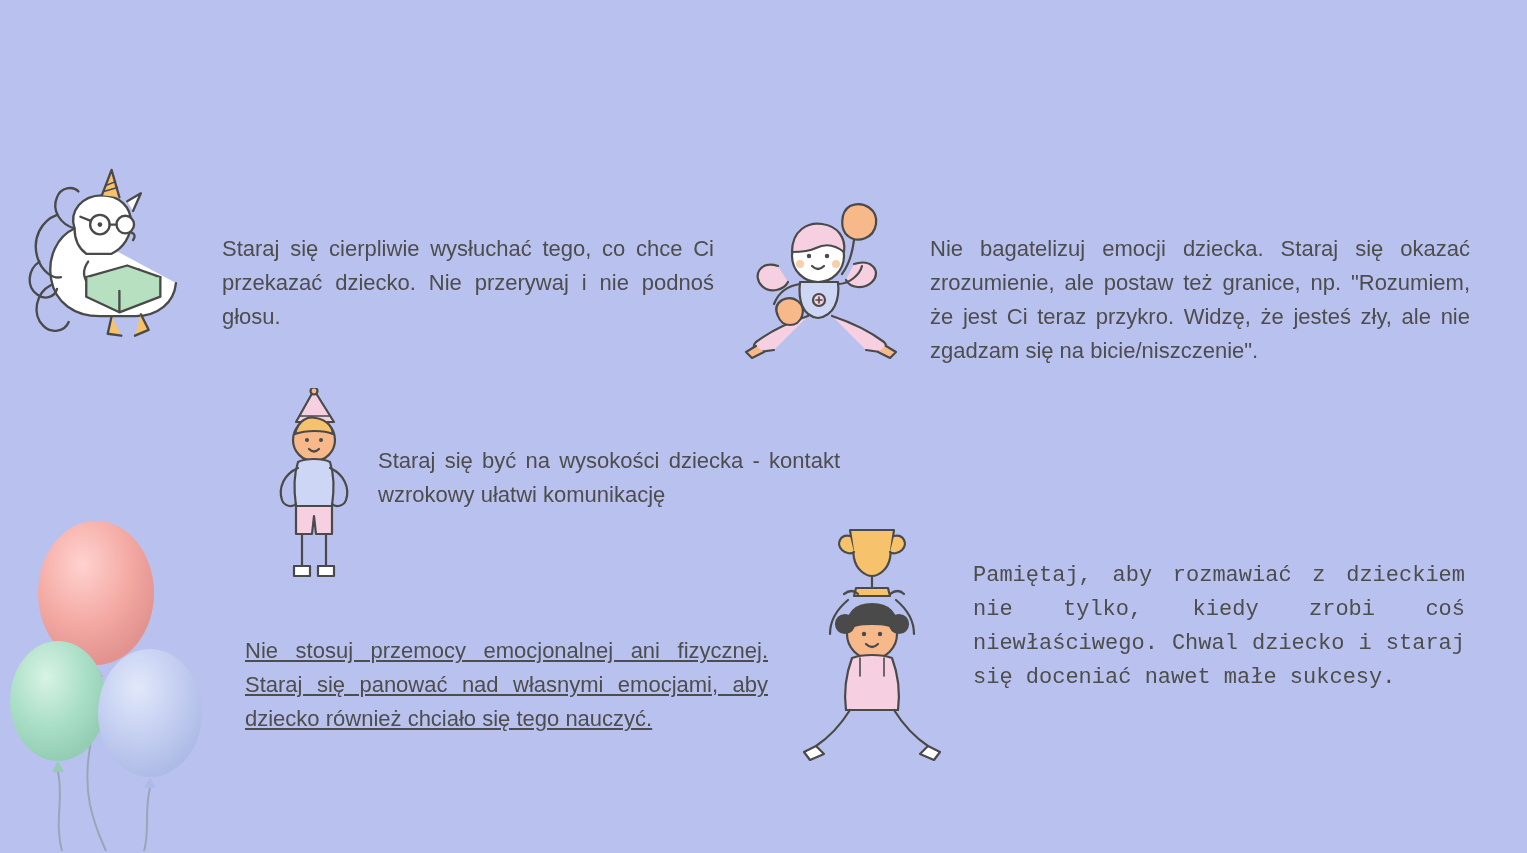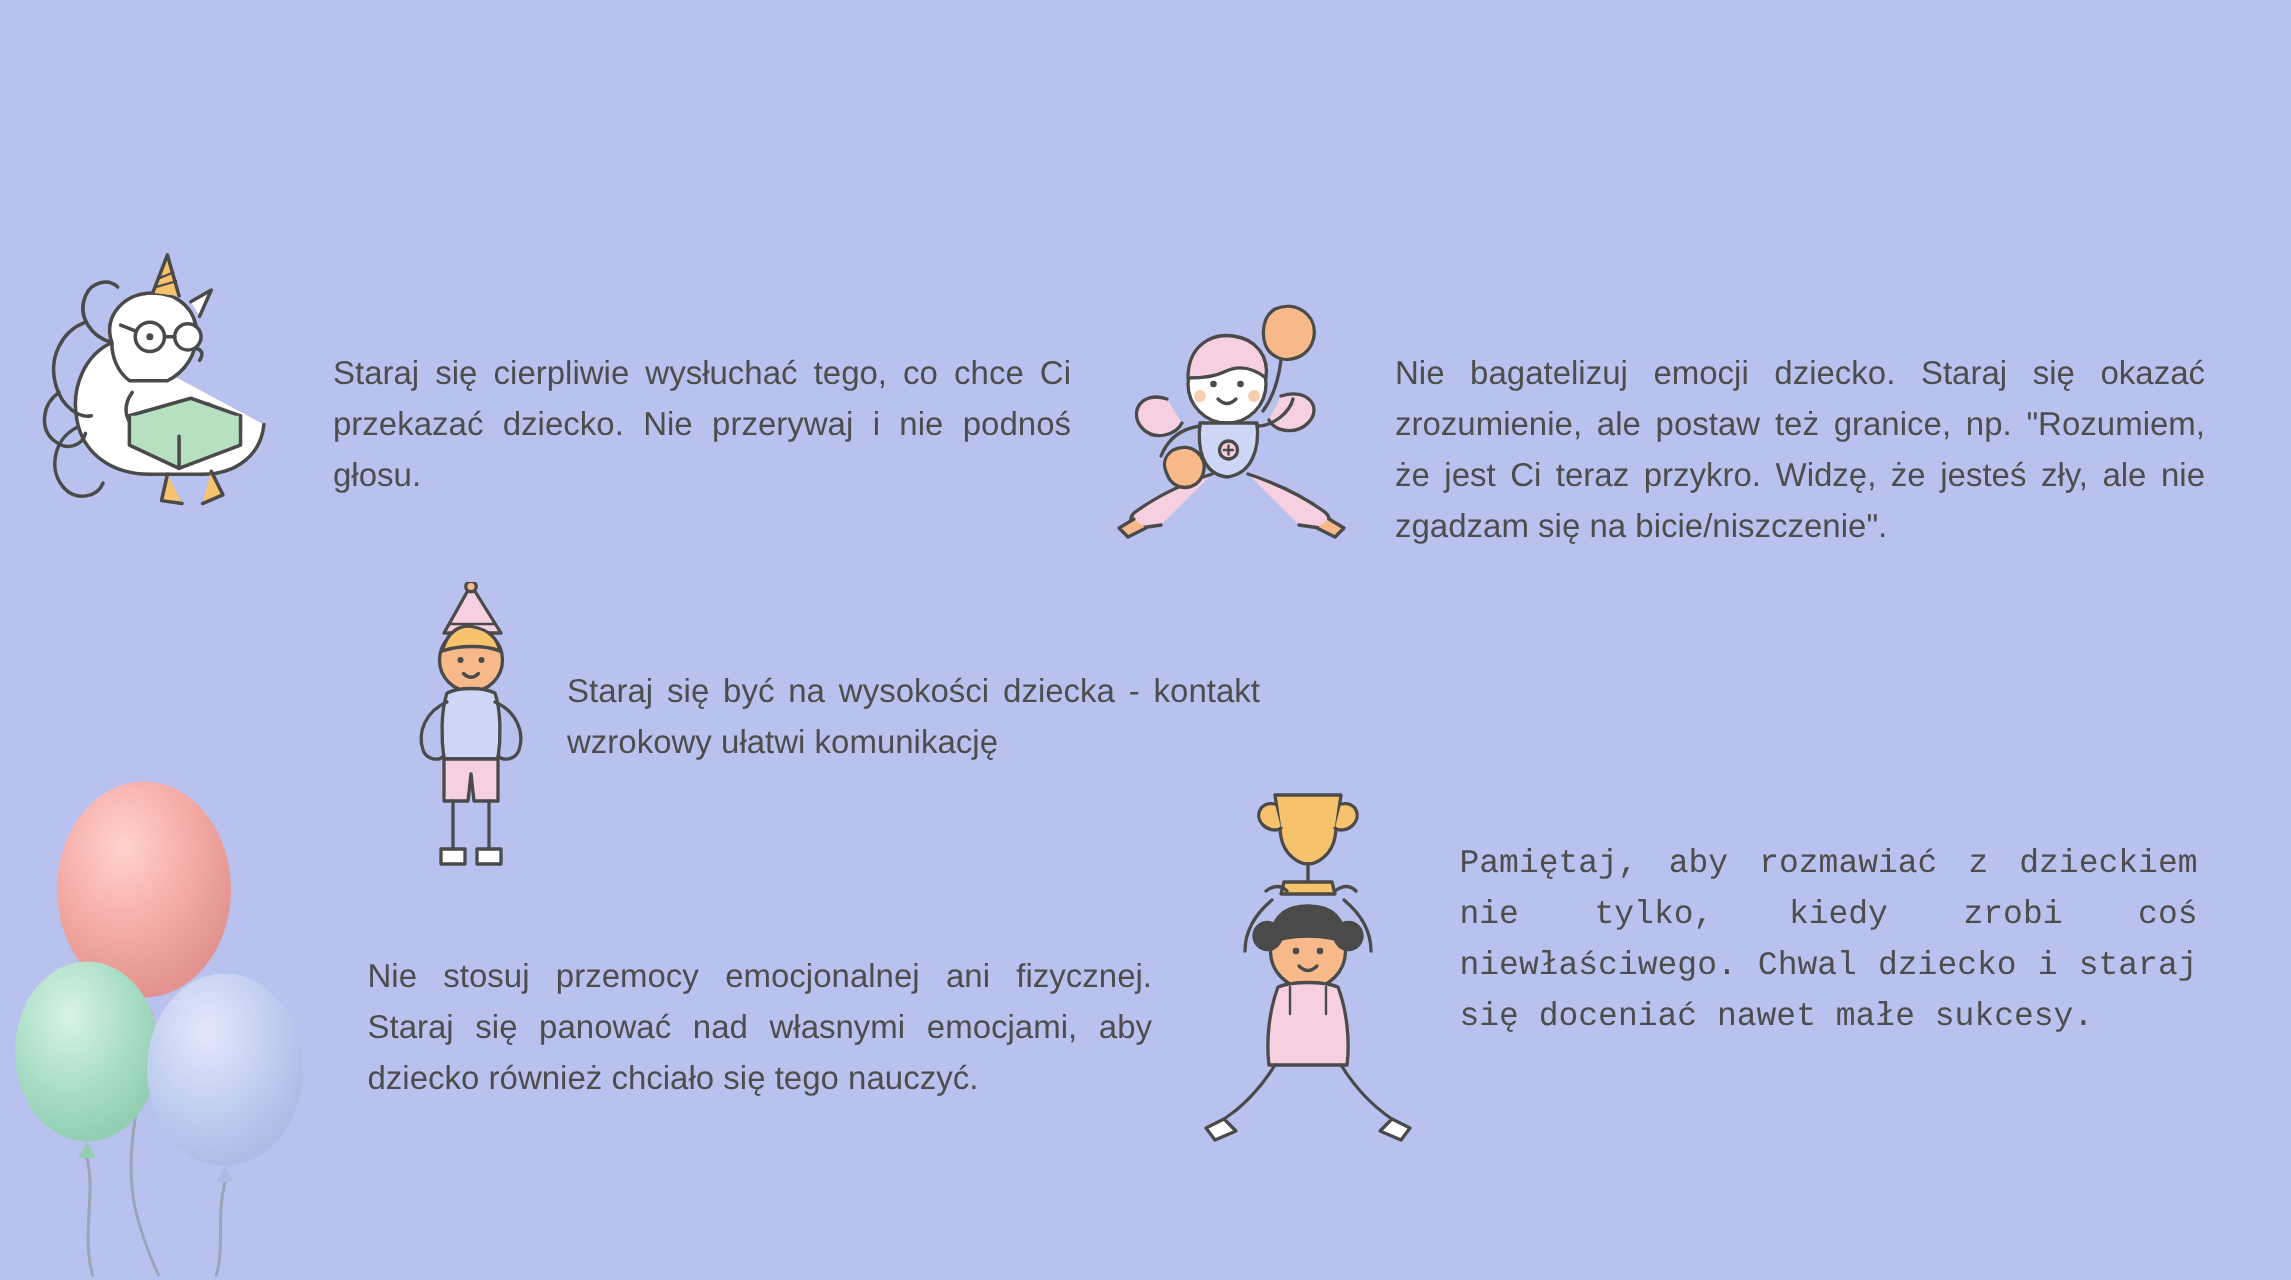--- a/index.html
+++ b/index.html
@@ -42,21 +42,21 @@
     position: absolute;
     font-size: 22px;
     line-height: 1.55;
     color: #4d4d4d;
     text-align: justify;
     text-justify: inter-word;
   }
 
   #block-listen   { left: 222px; top: 210px; width: 492px; }
   #block-eyelevel { left: 378px; top: 422px; width: 462px; text-align: justify; }
-  #block-violence { left: 245px; top: 612px; width: 523px; }
+  #block-violence { left: 245px; top: 612px; width: 523px; text-decoration: underline; }
   #block-emotions { left: 930px; top: 210px; width: 540px; }
   #block-praise   { left: 973px; top: 537px; width: 492px; font-family: Liberation Mono, monospace; }
 
   
   .art { position: absolute; }
 
   #art-unicorn  { left: 18px;  top: 168px; width: 195px; height: 195px; }
   #art-girl     { left: 738px; top: 200px; width: 170px; height: 175px; }
   #art-boy      { left: 250px; top: 388px; width: 130px; height: 200px; }
   #art-trophy   { left: 782px; top: 518px; width: 185px; height: 250px; }
@@ -141,21 +141,21 @@
         <path d="M94 116 C112 122 130 130 146 142 C150 146 148 152 142 152 L128 150" fill="#f6cfe0"></path>
 
         <path d="M18 146 l-10 6 6 6 12 -6" fill="#f7b98a"></path>
         <path d="M148 146 l10 6 -6 6 -12 -6" fill="#f7b98a"></path>
 
         <path d="M44 100 C56 94 68 104 64 116 C60 128 44 128 40 116 C37 110 38 104 44 100 Z" fill="#f7b98a"></path>
       </g>
     </svg>
   </div>
 
-  <p class="para" id="block-emotions">Nie bagatelizuj emocji dziecko. Staraj się okazać zrozumienie, ale postaw też granice, np. "Rozumiem, że jest Ci teraz przykro. Widzę, że jesteś zły, ale nie zgadzam się na bicie/niszczenie".</p>
+  <p class="para" id="block-emotions">Nie bagatelizuj emocji dziecka. Staraj się okazać zrozumienie, ale postaw też granice, np. "Rozumiem, że jest Ci teraz przykro. Widzę, że jesteś zły, ale nie zgadzam się na bicie/niszczenie".</p>
 
   <div class="art" id="art-boy">
     <svg viewBox="0 0 130 200" xmlns="http://www.w3.org/2000/svg">
       <g fill="none" stroke="#4a4a4a" stroke-width="2.2" stroke-linecap="round" stroke-linejoin="round">
 
         <path d="M46 34 L64 2 L84 34 Z" fill="#f6cfe0"></path>
         <path d="M50 28 L80 28" stroke-width="1.6"></path>
         <circle cx="64" cy="3" r="3.5" fill="#f7b98a"></circle>
 
         <circle cx="64" cy="52" r="21" fill="#f7b98a"></circle>

